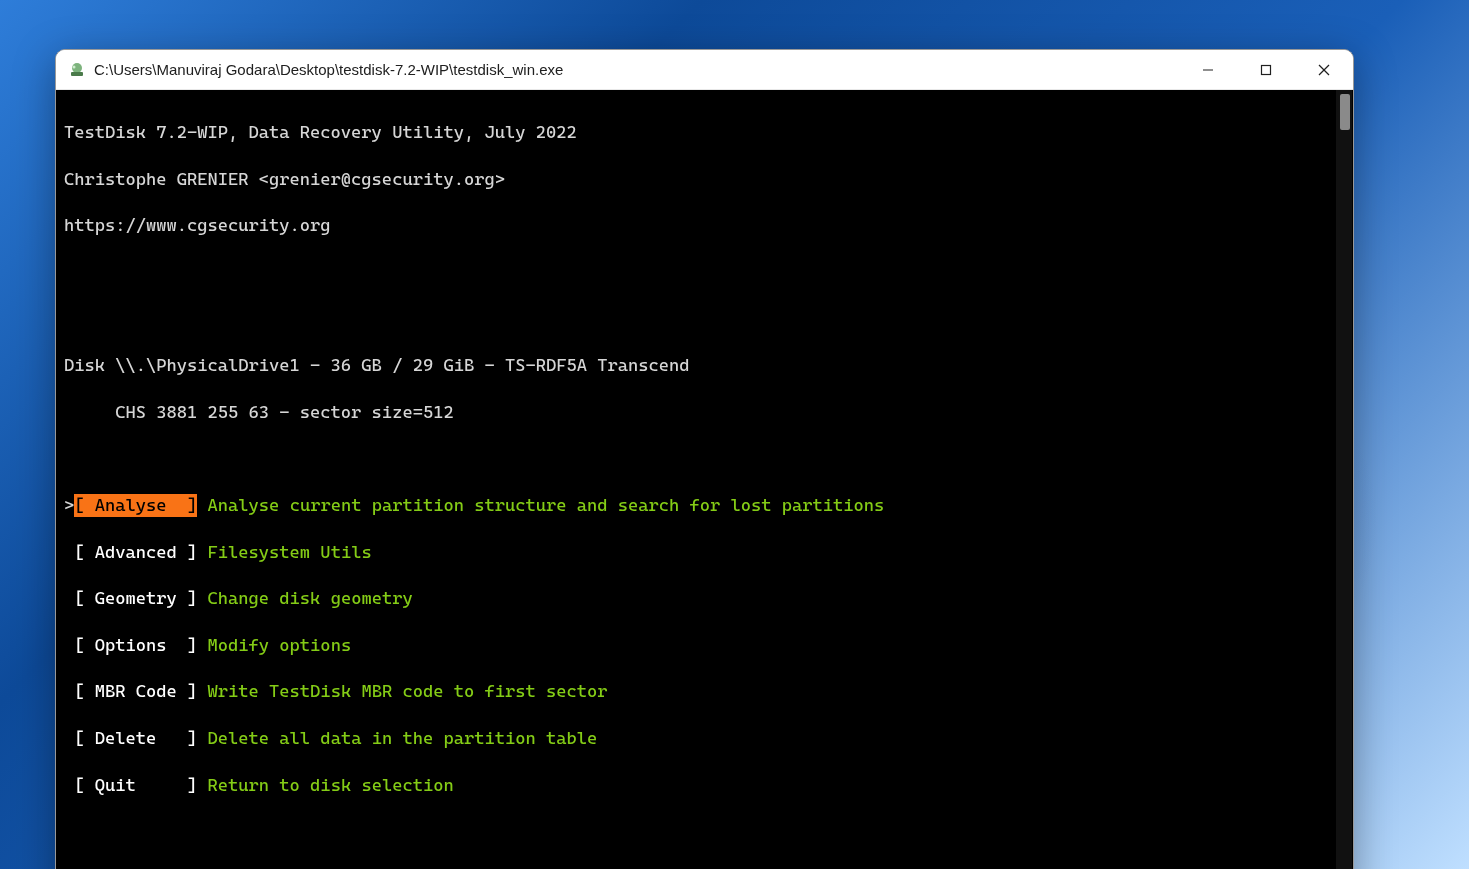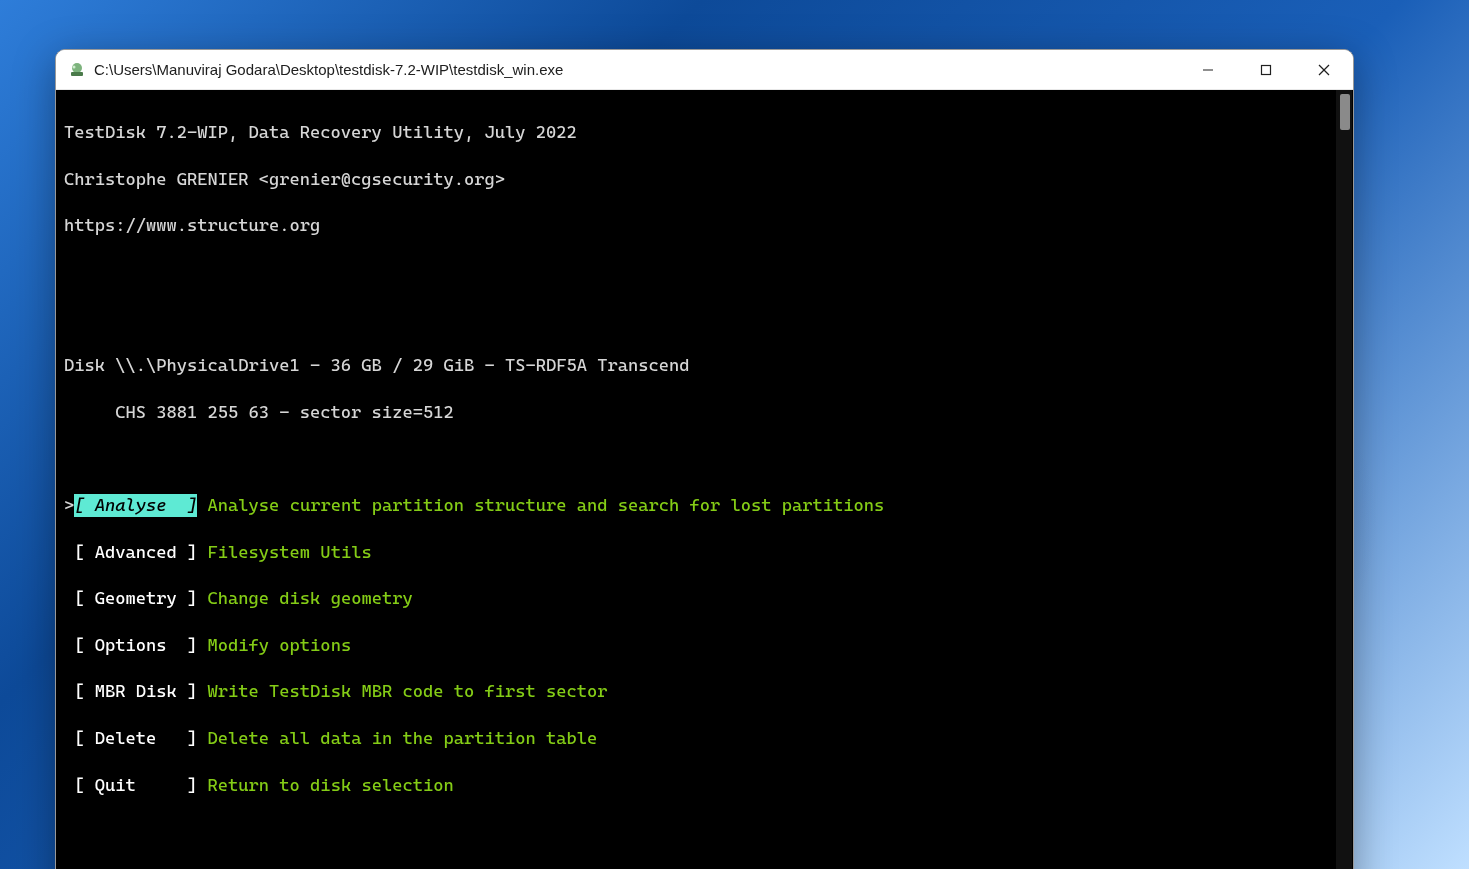--- a/index.html
+++ b/index.html
@@ -84,23 +84,22 @@
       position: relative;
     }
     .terminal-content {
       white-space: pre;
       padding: 0;
     }
     .line { display: block; }
     .menu-row { display: flex; }
     .sel-prefix { color: #d6d6d6; }
     .menu-label-sel {
-      background: #5eead4;
+      background: #f97316;
       color: #000000;
-      font-style: italic;
     }
     .bracket { color: #ffffff; }
     .desc { color: #84cc16; }
     .scrollbar-track {
       position: absolute;
       right: 1px;
       top: 0;
       width: 16px;
       height: 100%;
       background: #111;
@@ -147,31 +146,31 @@
             <line x1="11" y1="1" x2="1" y2="11" stroke="currentColor" stroke-width="1.2"></line>
           </svg>
       </div>
     </div>
   </div>
 
   <div class="terminal">
     <div class="terminal-content">
 <span class="line">TestDisk 7.2-WIP, Data Recovery Utility, July 2022</span>
 <span class="line">Christophe GRENIER &lt;grenier@cgsecurity.org&gt;</span>
-<span class="line">https://www.structure.org</span>
+<span class="line">https://www.cgsecurity.org</span>
 <span class="line"> </span>
 <span class="line"> </span>
 <span class="line">Disk \\.\PhysicalDrive1 - 36 GB / 29 GiB - TS-RDF5A Transcend</span>
 <span class="line">     CHS 3881 255 63 - sector size=512</span>
 <span class="line"> </span>
 <span class="menu-row"><span class="sel-prefix">&gt;</span><span class="menu-label-sel">[ <span>Analyse </span> ]</span><span class="desc"> <span>Analyse current partition structure and search for lost partitions</span></span></span>
 <span class="menu-row"><span class="bracket"> [ <span>Advanced</span> ]</span><span class="desc"> <span>Filesystem Utils</span></span></span>
 <span class="menu-row"><span class="bracket"> [ <span>Geometry</span> ]</span><span class="desc"> <span>Change disk geometry</span></span></span>
 <span class="menu-row"><span class="bracket"> [ <span>Options </span> ]</span><span class="desc"> <span>Modify options</span></span></span>
-<span class="menu-row"><span class="bracket"> [ <span>MBR Disk</span> ]</span><span class="desc"> <span>Write TestDisk MBR code to first sector</span></span></span>
+<span class="menu-row"><span class="bracket"> [ <span>MBR Code</span> ]</span><span class="desc"> <span>Write TestDisk MBR code to first sector</span></span></span>
 <span class="menu-row"><span class="bracket"> [ <span>Delete  </span> ]</span><span class="desc"> <span>Delete all data in the partition table</span></span></span>
 <span class="menu-row"><span class="bracket"> [ <span>Quit    </span> ]</span><span class="desc"> <span>Return to disk selection</span></span></span>
 
 
 
 
 
 
 
     </div>

